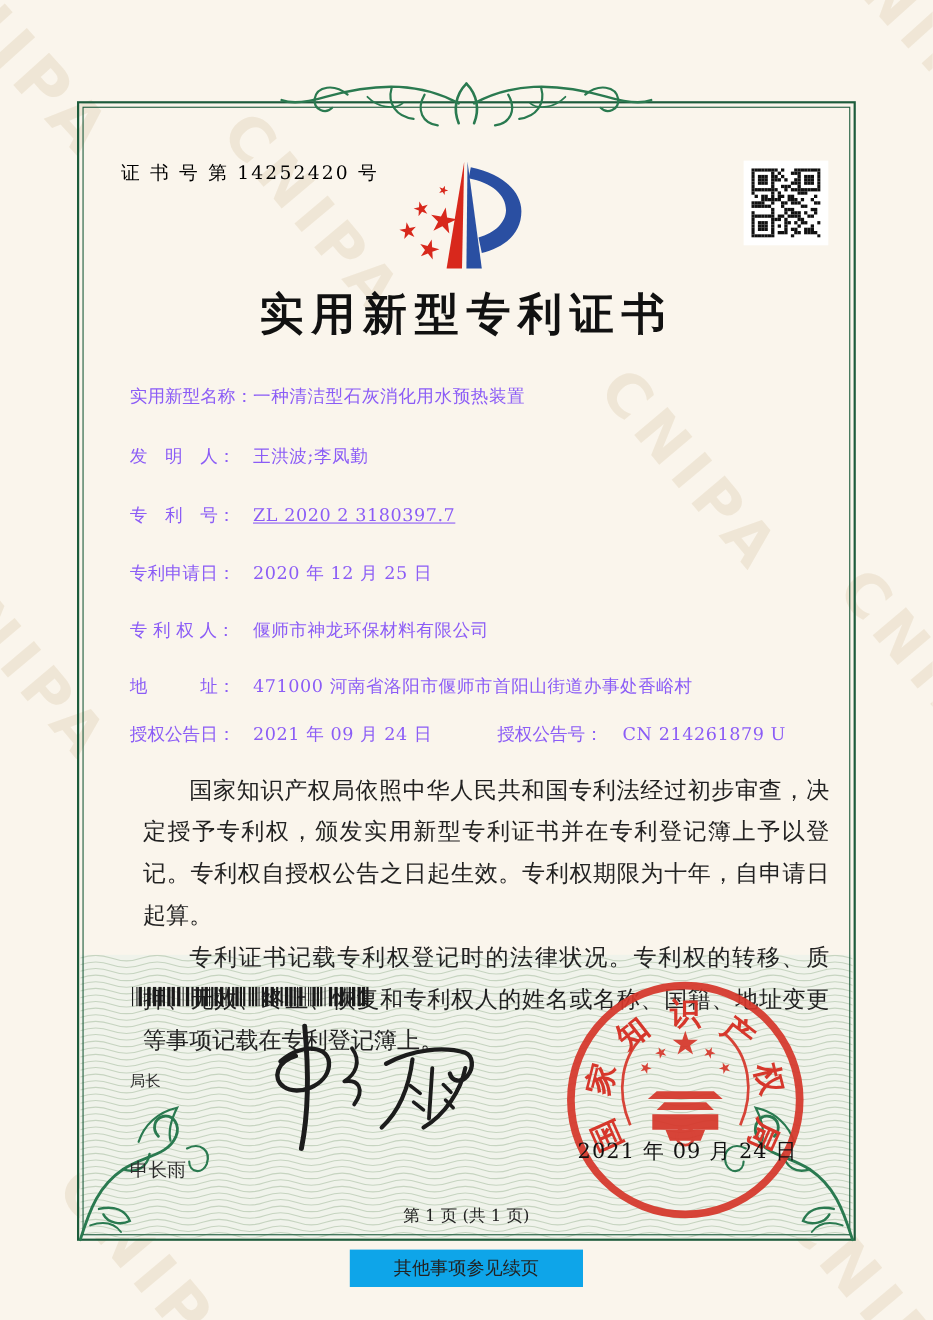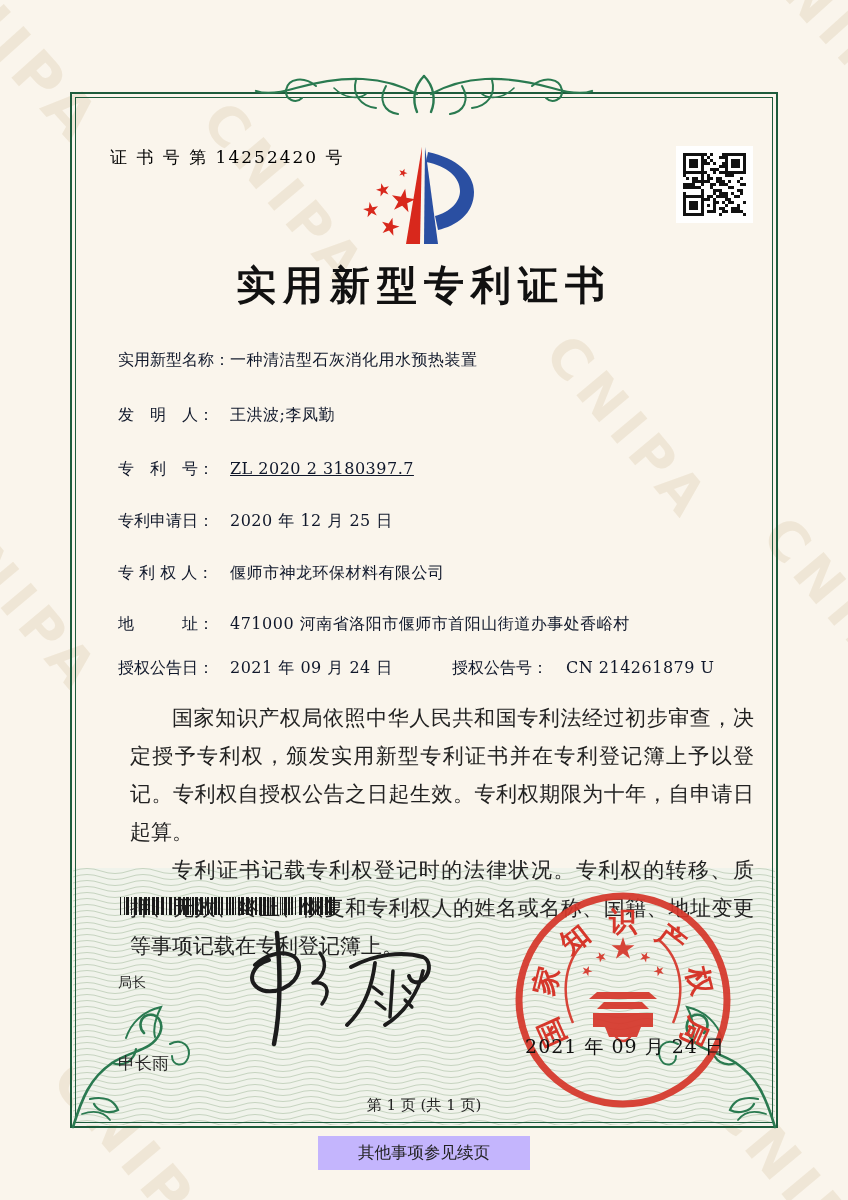--- a/index.html
+++ b/index.html
@@ -12,21 +12,21 @@
   
   #frame-outer{position:absolute;left:70px;top:92px;width:708px;height:1036px;
       border:2px solid #1d5c3c;box-sizing:border-box;}
   #frame-inner{position:absolute;left:3px;top:3px;right:3px;bottom:3px;
       border:1px solid #1d5c3c;}
   
   #cert-number{position:absolute;left:110px;top:146px;font-size:17px;letter-spacing:2px;color:#000000;}
   #title{position:absolute;left:0;top:258px;width:848px;text-align:center;
       font-size:40px;font-weight:bold;letter-spacing:7px;color:#111;}
   
-  .frow{position:absolute;left:118px;width:630px;font-size:16px;line-height:22px;color:#0f172a;white-space:nowrap;}
+  .frow{position:absolute;left:118px;width:630px;font-size:16px;line-height:22px;color:#8b5cf6;white-space:nowrap;}
   .flabel{display:inline-block;width:112px;vertical-align:top;}
   .fvalue{letter-spacing:.5px;}
   .flabel2{position:absolute;left:334px;}
   .fvalue2{position:absolute;left:448px;letter-spacing:.5px;}
   
   #body-text{position:absolute;left:130px;top:699px;width:624px;font-size:21px;
       line-height:38px;text-align:justify;color:#222;}
   #body-text p{margin:0;text-indent:2em;font-style:normal;}
   
   #band{position:absolute;left:73px;top:868px;width:702px;height:257px;background:#f0f3eb;}
@@ -36,21 +36,21 @@
   #signer-title{position:absolute;left:118px;top:974px;font-size:14px;font-family:"DejaVu Sans",sans-serif;color:#2b2b2b;}
   #signer-name{position:absolute;left:118px;top:1005px;font-size:17px;font-family:"DejaVu Sans",sans-serif;color:#2b2b2b;margin-top:47px;}
   
   #seal{position:absolute;left:512px;top:889px;width:222px;height:222px;opacity:.93;}
   #seal-arc{position:absolute;left:512px;top:889px;width:222px;height:222px;pointer-events:none;}
   #seal-arc span{position:absolute;font-size:28px;font-weight:bold;font-family:"DejaVu Serif",serif;}
   #seal-date{position:absolute;left:500px;top:1034px;width:250px;text-align:center;
       font-size:19px;color:#111;letter-spacing:1px;z-index:6;}
   
   #page-info{position:absolute;left:70px;top:1096px;width:708px;text-align:center;font-size:15px;color:#222;}
-  #cont-strip{position:absolute;left:318px;top:1136px;width:212px;height:34px;background:#c4b5fd;
+  #cont-strip{position:absolute;left:318px;top:1136px;width:212px;height:34px;background:#0ea5e9;
       text-align:center;line-height:34px;font-size:16.5px;color:#222;}
   .green-stroke{stroke:#2a7a50;fill:none;stroke-linecap:round;}
 </style>
 </head>
 <body>
 
 <div id="page">
 
   <div id="watermarks">
       <span class="wm" style="left: 10px; top: 45px; font-size: 60px; transform: translate(-50%, -50%) rotate(48deg);">CNIPA</span>

